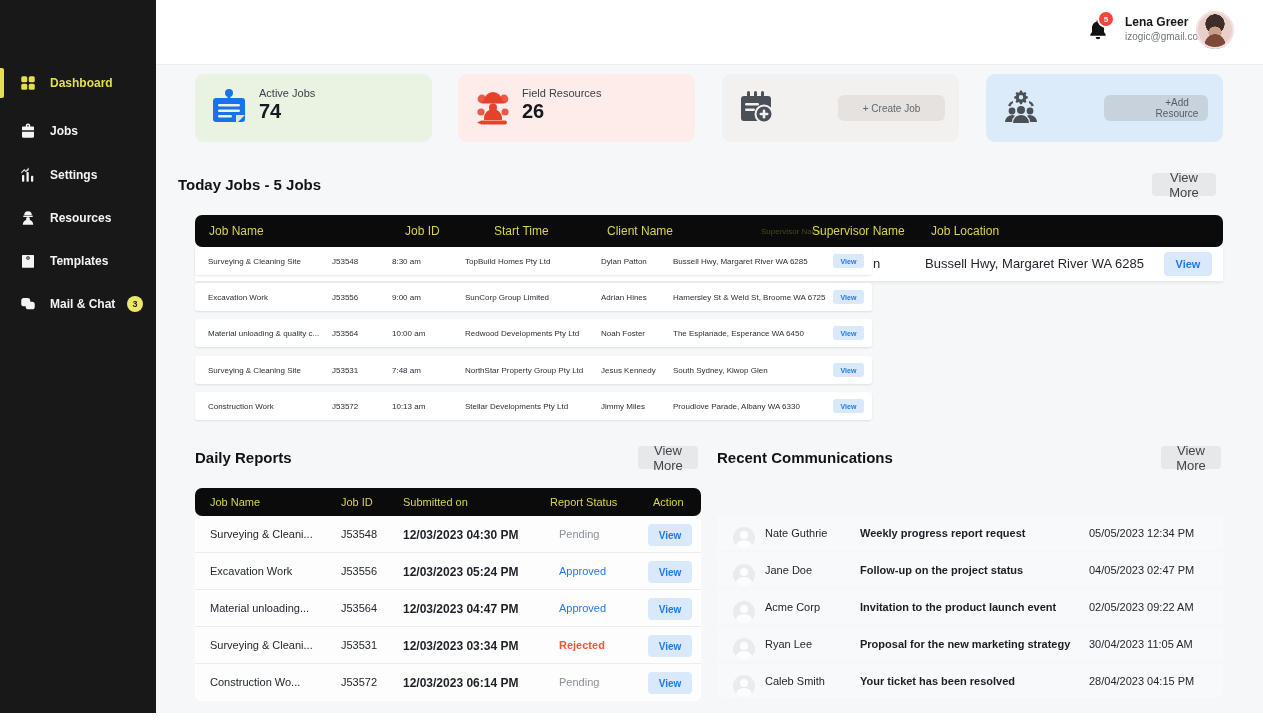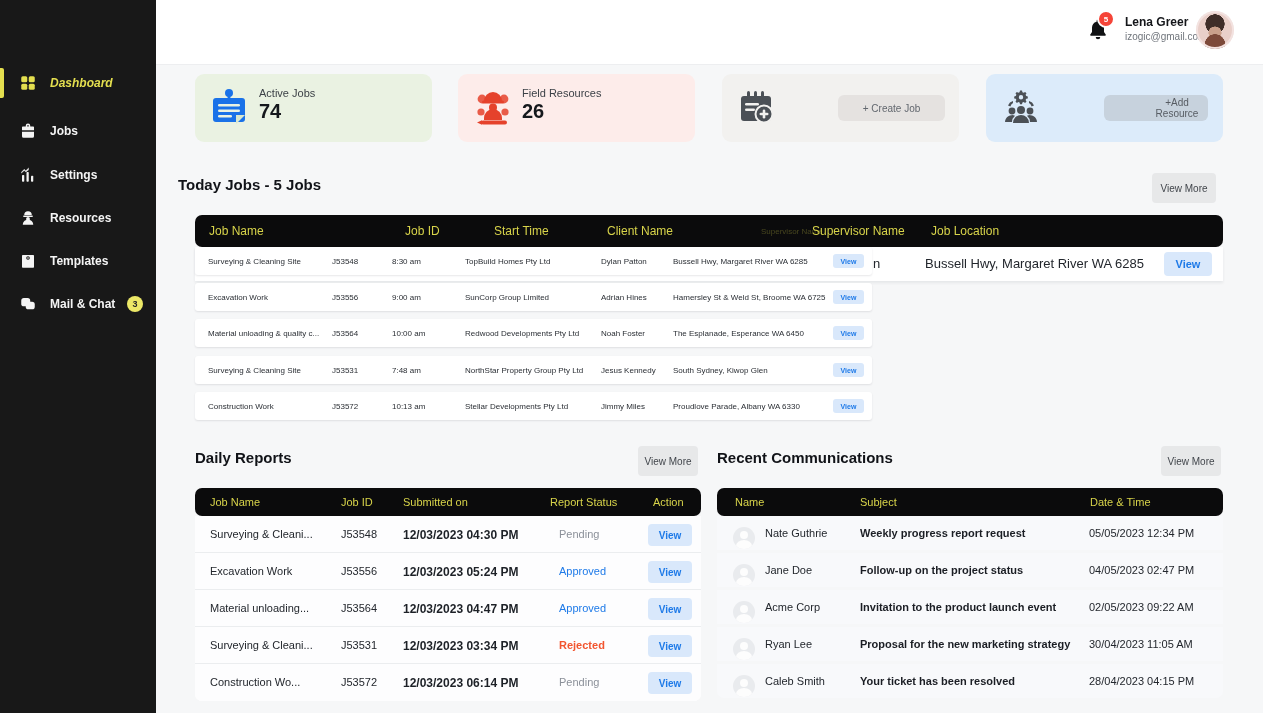--- a/index.html
+++ b/index.html
@@ -2,21 +2,21 @@
 <html><head>
 <meta charset="utf-8">
 <style>
   html,body{margin:0;padding:0;background:#fff;}
   .app{position:relative;width:1263px;height:728px;background:#ffffff;font-family:"Liberation Sans",sans-serif;overflow:hidden;-webkit-font-smoothing:antialiased;}
   
   .sidebar{position:absolute;left:0;top:0;width:156px;height:713px;background:#181818;}
   .side-item{position:absolute;left:0;width:156px;height:28px;display:flex;align-items:center;padding-left:18px;box-sizing:border-box;color:#f4f4f4;font-size:12px;font-weight:700;cursor:pointer;}
   .side-item .ic{width:19px;height:19px;margin-right:13px;flex:0 0 auto;display:flex;align-items:center;justify-content:center;}
   .side-item svg{width:18px;height:18px;fill:#f4f4f4;}
-  .side-item.active{color:#e4df4f;font-style:italic;}
+  .side-item.active{color:#e4df4f;}
   .side-item.active svg{fill:#e4df4f;}
   .active-bar{position:absolute;left:0;top:68px;width:4px;height:30px;background:#e4df4f;border-radius:0 2px 2px 0;}
   .side-badge{position:absolute;left:127px;width:16px;height:16px;border-radius:50%;background:#ece867;color:#262626;font-size:9px;font-weight:700;display:flex;align-items:center;justify-content:center;}
   
   .topbar{position:absolute;left:156px;top:0;width:1107px;height:65px;background:#ffffff;border-bottom:1px solid #edeef0;box-sizing:border-box;}
   .bell{position:absolute;left:930px;top:17px;width:24px;height:26px;}
   .bell svg{width:24px;height:24px;fill:#111214;}
   .bell-badge{position:absolute;left:941px;top:10px;width:14px;height:14px;border-radius:50%;background:#f54438;color:#fff;font-size:8px;font-weight:700;display:flex;align-items:center;justify-content:center;border:2px solid #fff;}
   .user-name{position:absolute;left:969px;top:15px;font-size:12px;font-weight:700;color:#14161a;}
   .user-email{position:absolute;left:969px;top:31px;font-size:10px;color:#70757c;}
@@ -28,21 +28,21 @@
       radial-gradient(circle at 50% 50%, #e9cfc9 0 100%);
     box-shadow:0 0 0 2px #f3e2e0 inset;}
   
   .content-bg{position:absolute;left:156px;top:65px;width:1107px;height:648px;background:#f6f7f8;}
   .card{position:absolute;top:74px;height:68px;width:237px;border-radius:9px;box-sizing:border-box;}
   .card .cicon{position:absolute;left:13px;top:12px;width:44px;height:44px;}
   .card .clabel{position:absolute;left:64px;top:13px;font-size:11px;color:#3c4147;text-align:center;}
   .card .cvalue{position:absolute;left:64px;top:26px;font-size:20px;font-weight:700;color:#15181c;}
   .card .cbtn{position:absolute;top:21px;height:26px;border:none;border-radius:6px;font-family:inherit;font-size:10px;color:#62676e;display:flex;align-items:center;justify-content:center;cursor:pointer;}
   .sec-title{position:absolute;font-size:15px;font-weight:700;color:#111318;}
-  .view-more{position:absolute;height:30px;background:#e7e8e9;border:none;border-radius:4px;font-family:inherit;font-size:10px;color:#42464c;display:flex;align-items:center;justify-content:center;cursor:pointer;}
+  .view-more{position:absolute;height:23px;background:#e7e8e9;border:none;border-radius:4px;font-family:inherit;font-size:13px;color:#42464c;display:flex;align-items:center;justify-content:center;cursor:pointer;}
   
   .tj-header{position:absolute;left:195px;top:215px;width:1028px;height:32px;background:#0b0b0c;border-radius:7px;}
   .tj-header span{position:absolute;top:9px;font-size:12px;color:#d8d44a;white-space:nowrap;}
   .tj-ghost-label{opacity:.28;font-size:8px !important;top:12px !important;filter:blur(.4px);}
   .tj-featured{position:absolute;left:195px;top:247px;width:1028px;height:34px;background:#ffffff;box-shadow:0 2px 3px rgba(16,24,40,.07);}
   .tj-featured .frag{position:absolute;left:678px;top:9px;font-size:13px;color:#23272d;}
   .tj-featured .loc{position:absolute;left:730px;top:9px;font-size:13px;color:#23272d;white-space:nowrap;}
   .view-btn{background:#d9e8fb;border:none;border-radius:4px;font-family:inherit;font-weight:700;color:#1e7ae8;display:flex;align-items:center;justify-content:center;cursor:pointer;}
   .tj-featured .view-btn{position:absolute;left:969px;top:5px;width:48px;height:24px;font-size:11px;}
   
@@ -363,25 +363,20 @@
       <span class="dr-id">J53572</span>
       <span class="dr-sub">12/03/2023 06:14 PM</span>
       <span class="dr-status st-pending">Pending</span>
       <button class="view-btn">View</button>
     </div>
   </div>
 
   <h2 class="sec-title" style="left:717px;top:449px;margin:0;">Recent Communications</h2>
   <button class="view-more" style="left:1161px;top:446px;width:60px;">View More</button>
 
-  <div class="tbl-header" style="left:717px;">
-    <span style="left:18px">Name</span>
-    <span style="left:143px">Subject</span>
-    <span style="left:373px">Date &amp; Time</span>
-  </div>
 
   <div class="tbl-body" style="left:717px;background:transparent;">
     <div class="cm-row">
       <span class="cm-avatar"></span>
       <span class="cm-name">Nate Guthrie</span>
       <span class="cm-subject">Weekly progress report request</span>
       <span class="cm-date">05/05/2023 12:34 PM</span>
     </div>
     <div class="cm-row">
       <span class="cm-avatar"></span>

